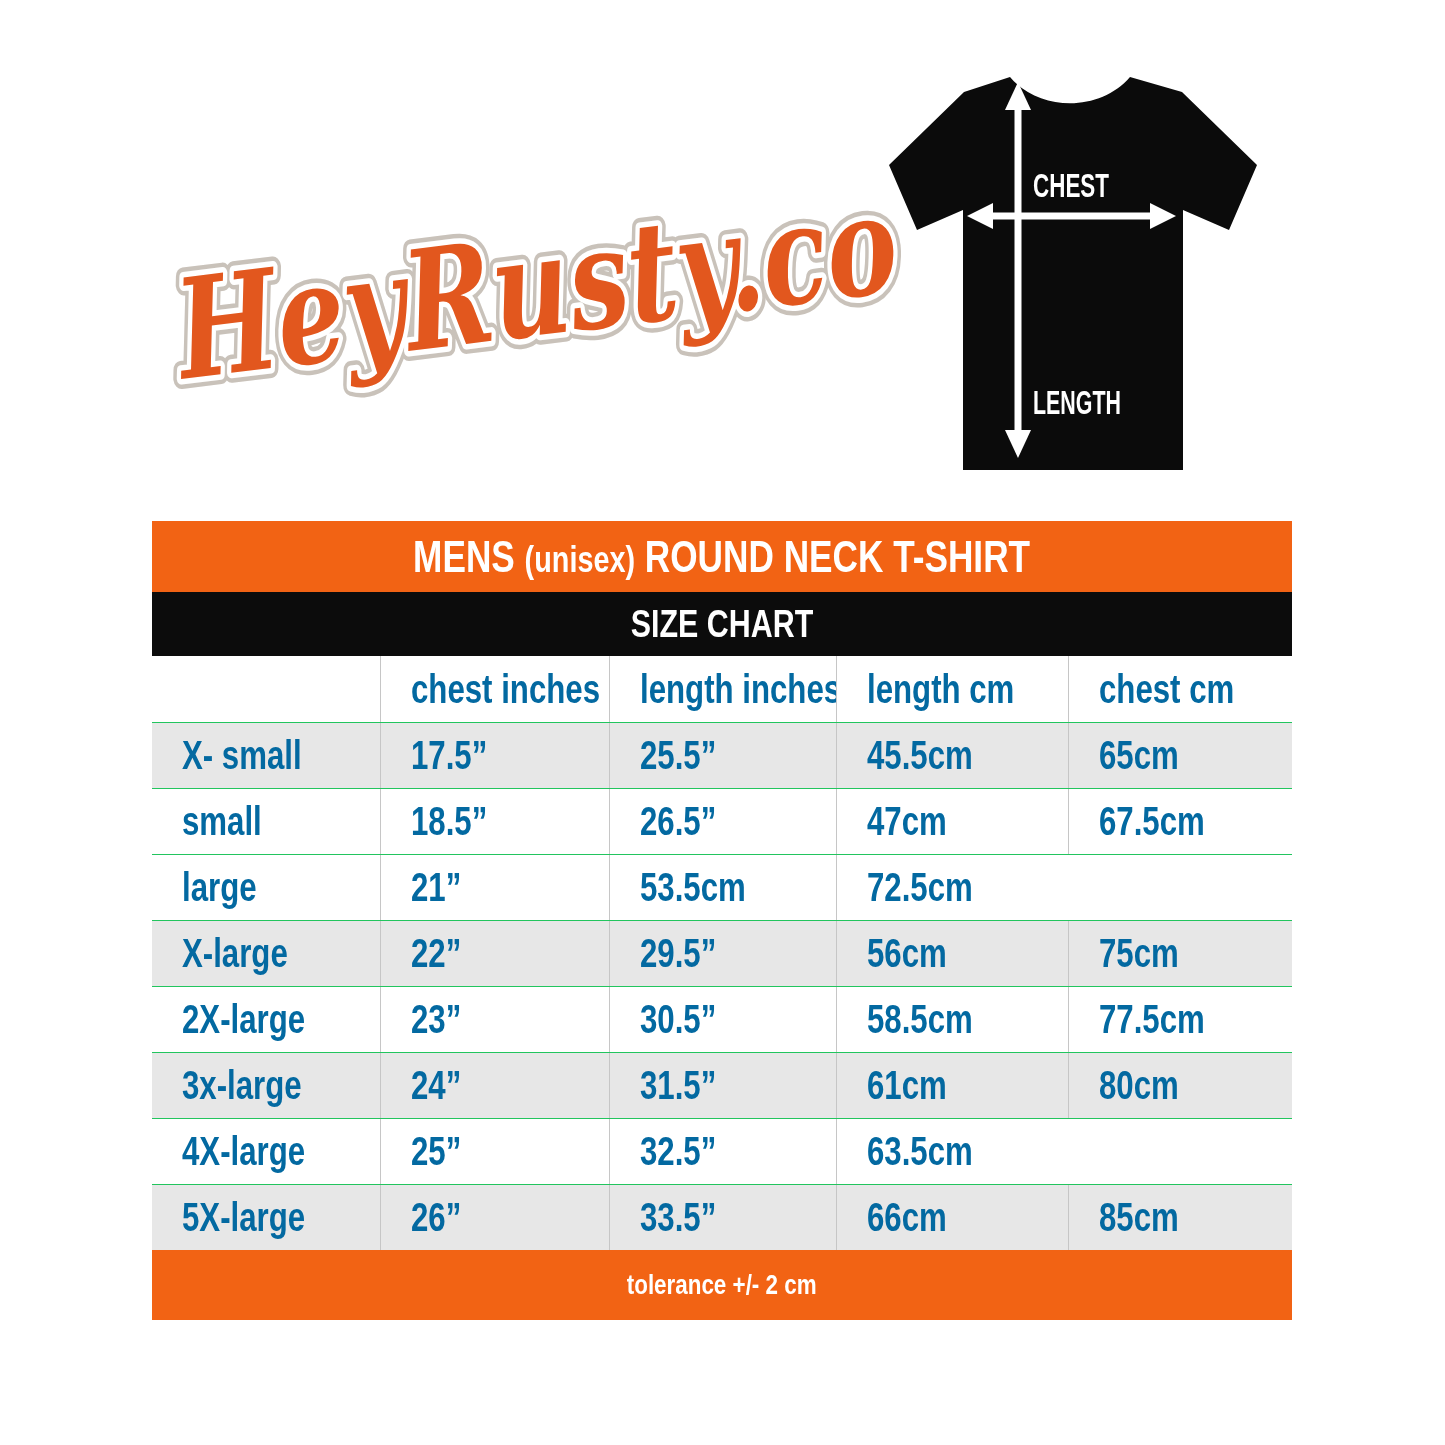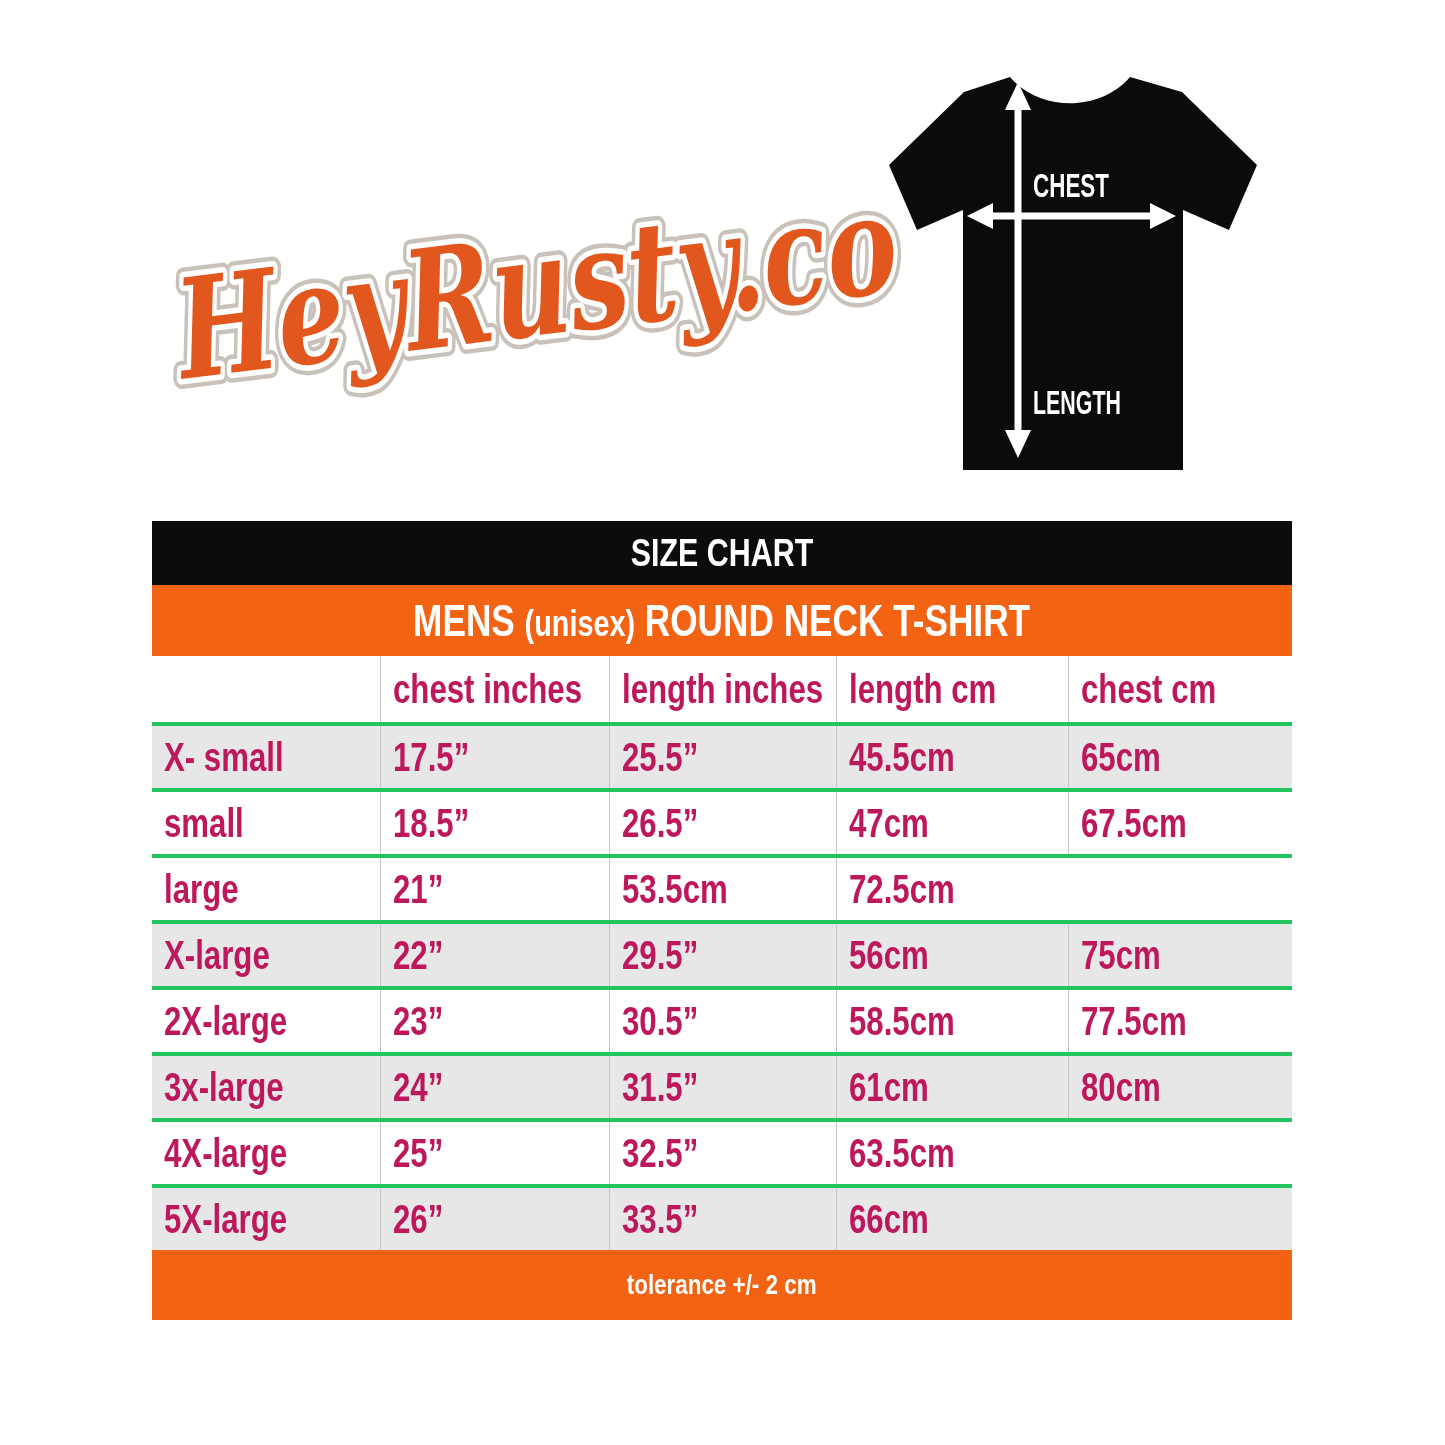--- a/index.html
+++ b/index.html
@@ -54,30 +54,30 @@
   .bar-foot  { height: 70px; background: #f26314; font-size: 28px; }
   .bar .cond { display: inline-block; transform: scaleX(0.8); transform-origin: center center; white-space: nowrap; }
   .sub-inner { display: flex; align-items: baseline; gap: 12px; }
   .sub-mid { font-size: 36px; font-weight: bold; }
 
   .row {
     display: grid;
     grid-template-columns: 228px 229px 227px 232px 224px;
     height: 66px;
     background: #ffffff;
-    border-top: 4px solid #22c55e;
+    border-top: 1px solid #22c55e;
     box-sizing: border-box;
   }
   .row.header { border-top: none; }
   .row.alt { background: #e7e7e7; }
   .cell {
     display: flex; align-items: center;
-    padding-left: 12px;
+    padding-left: 30px;
     font-size: 40px; font-weight: bold;
-    color: #be185d;
+    color: #0369a1;
     border-left: 1px solid #c6c6c6;
     box-sizing: border-box;
     overflow: hidden;
   }
   .cell:first-child { border-left: none; }
   .cell .cond {
     display: inline-block;
     transform: scaleX(0.78);
     transform-origin: left center;
     white-space: nowrap;
@@ -113,32 +113,32 @@
         <polygon points="87,166 113,153 113,179" fill="#ffffff"></polygon>
         <polygon points="296,166 270,153 270,179" fill="#ffffff"></polygon>
       </g>
       <text class="tee-label" x="153" y="147" font-size="33" textLength="76" lengthAdjust="spacingAndGlyphs">CHEST</text>
       <text class="tee-label" x="153" y="364" font-size="33" textLength="88" lengthAdjust="spacingAndGlyphs">LENGTH</text>
     </svg>
   </div>
 
   <div class="size-table">
 
-    <div class="bar bar-title">
-      <span class="cond">SIZE CHART</span>
-    </div>
-
     <div class="bar bar-sub">
       <span class="sub-inner cond">
         <span>MENS</span>
         <span class="sub-mid">(unisex)</span>
         <span>ROUND NECK T-SHIRT</span>
       </span>
     </div>
 
+    <div class="bar bar-title">
+      <span class="cond">SIZE CHART</span>
+    </div>
+
     <div class="row header">
       <div class="cell">
           <span class="cond"></span>
         </div>
       <div class="cell">
           <span class="cond">chest inches</span>
         </div>
       <div class="cell">
           <span class="cond">length inches</span>
         </div>
@@ -276,20 +276,23 @@
           <span class="cond">5X-large</span>
         </div>
       <div class="cell">
           <span class="cond">26”</span>
         </div>
       <div class="cell">
           <span class="cond">33.5”</span>
         </div>
       <div class="cell">
           <span class="cond">66cm</span>
+        </div>
+      <div class="cell">
+          <span class="cond">85cm</span>
         </div>
     </div>
 
     <div class="bar bar-foot">
       <span class="cond">tolerance +/- 2 cm</span>
     </div>
 
   </div>
 </div>
 

